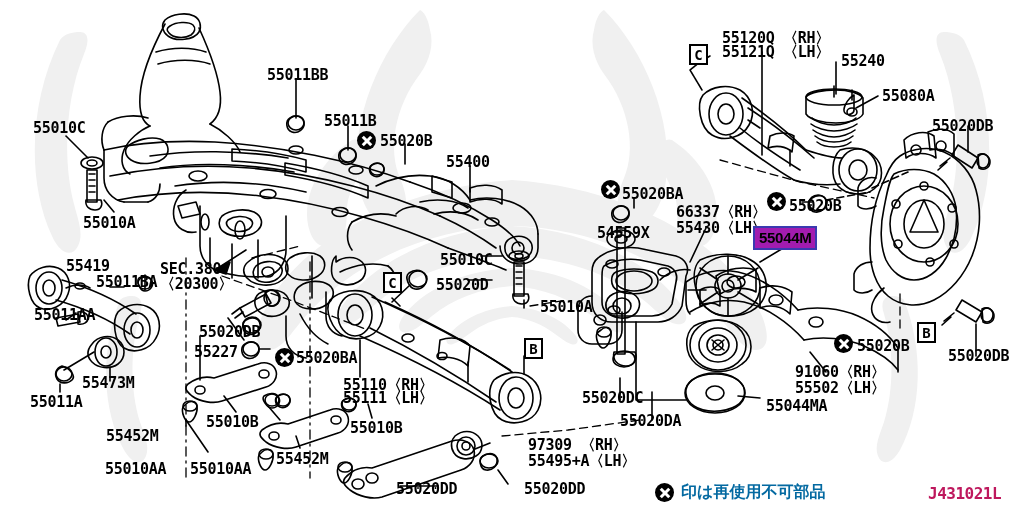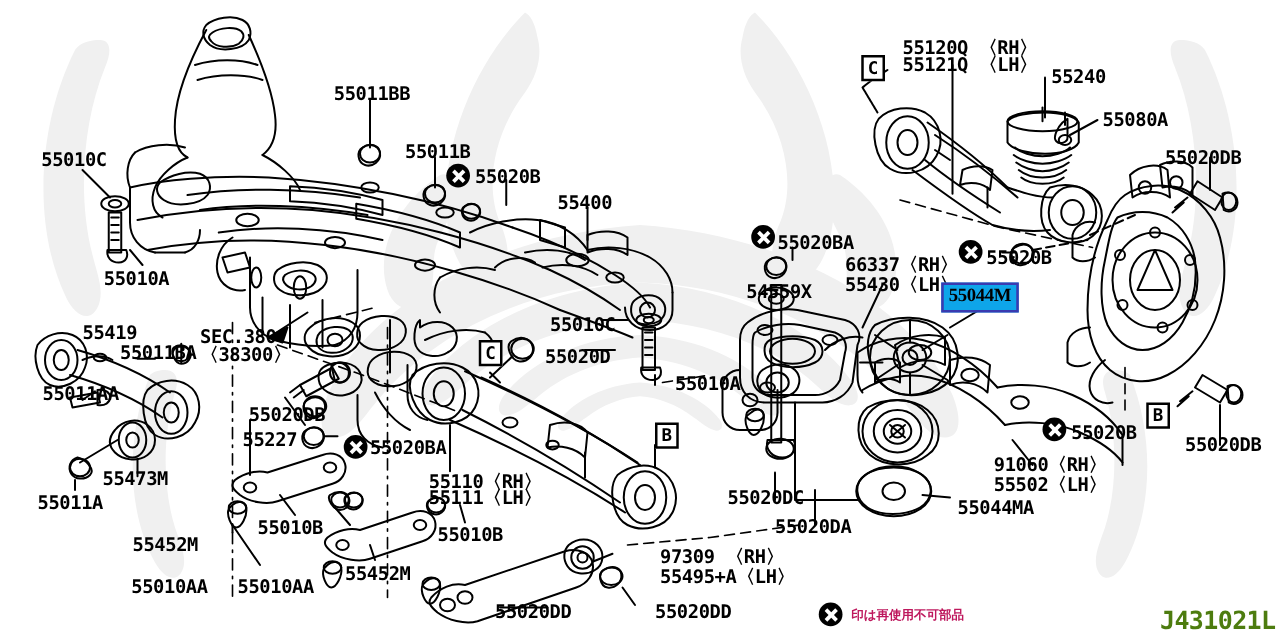--- a/index.html
+++ b/index.html
@@ -19,23 +19,23 @@
     font-size:15px;
     font-weight:700;
     color:#000;
     white-space:pre;
     letter-spacing:-0.3px;
     line-height:17px;
   }
   
   .hl{
     position:absolute;
-    font-family:Liberation Serif, serif;
+    font-family:Liberation Sans, sans-serif;
     font-size:15px;font-weight:700;color:#000;
-    background:#0ea5e9;
+    background:#a21caf;
     border:2px solid #3a3ab0;
     padding:1px 4px 2px 4px;
     white-space:pre;
     letter-spacing:-0.3px;
   }
   
   .refbox{
     position:absolute;
     width:19px;height:21px;
     border:2px solid #000;
@@ -58,26 +58,26 @@
   .xmark:before{transform:translate(-50%,-50%) rotate(45deg);}
   .xmark:after{transform:translate(-50%,-50%) rotate(-45deg);}
   
   #footnote{
     position:absolute;left:655px;top:482px;
     display:flex;align-items:center;gap:7px;
   }
   #footnote .xmark{position:relative;left:0;top:0;flex:0 0 auto;}
   #footnote .ftxt{
     font-family:Liberation Sans, sans-serif;
-    font-size:10px;font-weight:700;color:#be185d;white-space:pre;
+    font-size:16px;font-weight:700;color:#0369a1;white-space:pre;
   }
   #drawno{
     position:absolute;left:928px;top:484px;
     font-family:"DejaVu Sans Mono","Liberation Mono",monospace;
-    font-size:20px;font-weight:700;color:#4d7c0f;letter-spacing:-0.5px;
+    font-size:16px;font-weight:700;color:#be185d;letter-spacing:-0.5px;
   }
 </style>
 </head>
 <body>
 
 <div id="stage">
 
   <svg id="watermark" viewBox="0 0 1024 511" xmlns="http://www.w3.org/2000/svg" aria-hidden="true">
     <g fill="#f0f0f0" stroke="none">
       <path d="M420 10 c-40 40 -70 110 -62 170 c4 30 20 52 38 44 c14 -6 12 -28 4 -46
@@ -505,21 +505,21 @@
   <div class="lbl" style="left:66px;top:258px">55419</div>
   <div class="lbl" style="left:96px;top:274px">55011BA</div>
   <div class="lbl" style="left:34px;top:307px">55011AA</div>
   <div class="lbl" style="left:82px;top:375px">55473M</div>
   <div class="lbl" style="left:30px;top:394px">55011A</div>
   <div class="lbl" style="left:106px;top:428px">55452M</div>
   <div class="lbl" style="left:105px;top:461px">55010AA</div>
   <div class="lbl" style="left:190px;top:461px">55010AA</div>
 
   <div class="lbl" style="left:160px;top:261px">SEC.380</div>
-  <div class="lbl" style="left:160px;top:276px">〈38300〉</div>
+  <div class="lbl" style="left:160px;top:276px">〈20300〉</div>
 
   <div class="lbl" style="left:199px;top:324px">55020DB</div>
   <div class="lbl" style="left:194px;top:344px">55227</div>
   <div class="lbl" style="left:206px;top:414px">55010B</div>
   <div class="lbl" style="left:276px;top:451px">55452M</div>
   <div class="lbl" style="left:350px;top:420px">55010B</div>
 
   <div class="lbl" style="left:267px;top:67px">55011BB</div>
   <div class="lbl" style="left:324px;top:113px">55011B</div>
   <div class="lbl" style="left:380px;top:133px">55020B</div>

